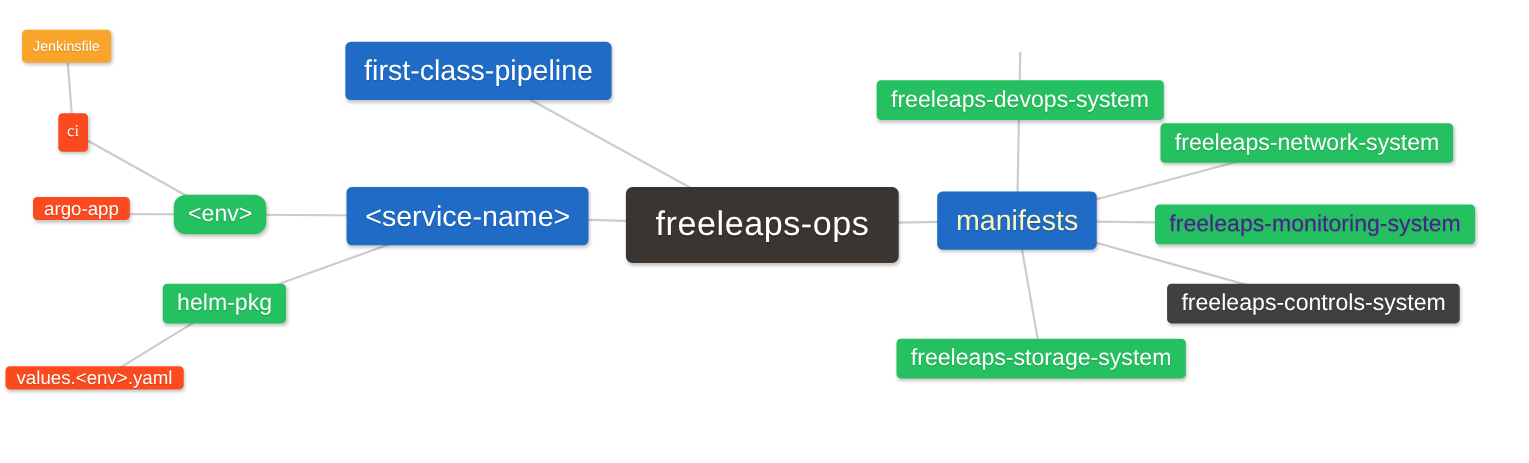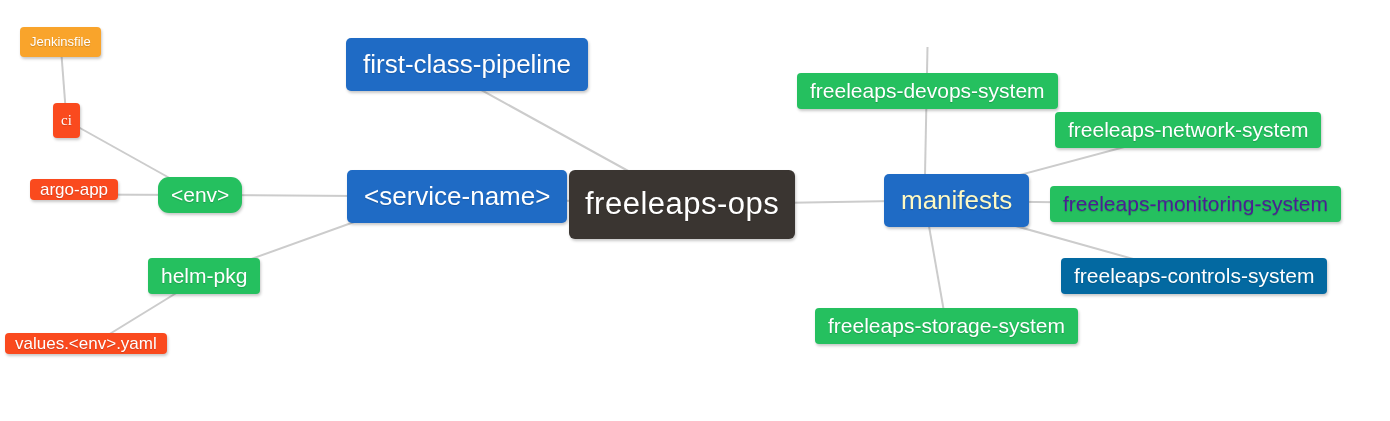--- a/index.html
+++ b/index.html
@@ -26,22 +26,22 @@
     position: absolute;
     color: #ffffff;
     text-align: center;
     white-space: nowrap;
     border-radius: 5px;
     box-shadow: 1px 2px 3px rgba(0,0,0,0.22);
     text-shadow: 0 1px 1px rgba(0,0,0,0.18);
     cursor: pointer;
     line-height: 1.25;
   }
-  .t-xl  { font-size: 31px; padding: 15px 16px; border-radius: 6px; letter-spacing: 0.5px; }
-  .t-lg  { font-size: 26px; padding: 10px 17px; margin-left: 32px; }
+  .t-xl  { font-size: 31px; padding: 15px 27px; border-radius: 6px; letter-spacing: 0.5px; }
+  .t-lg  { font-size: 26px; padding: 10px 17px; }
   .t-md  { font-size: 21px; padding: 5px 13px;  border-radius: 4px; }
   .t-sm  { font-size: 17px; padding: 0 10px;  border-radius: 4px; }
   .t-xs  { font-size: 15px; padding: 8px 8px;   border-radius: 4px; font-family: Liberation Serif, serif; }
   .t-xxs { font-size: 13px; padding: 7px 10px;  border-radius: 4px; text-align: right; }
 </style>
 </head>
 <body>
 
 <div class="canvas">
 
@@ -81,17 +81,17 @@
   <div class="node t-xl" style="left: 569px; top: 170px; background-color: rgb(58, 53, 49); color: rgb(255, 255, 255);">freeleaps-ops</div>
 
   <div class="node t-lg" style="left: 852px; top: 174px; background-color: rgb(31, 107, 197); color: #fef9c3;">manifests</div>
 
   <div class="node t-md" style="left: 797px; top: 29px; background-color: rgb(37, 192, 95); color: rgb(255, 255, 255); margin-top: 44px;">freeleaps-devops-system</div>
 
   <div class="node t-md" style="left: 1055px; top: 112px; background-color: rgb(37, 192, 95); color: rgb(255, 255, 255);">freeleaps-network-system</div>
 
   <div class="node t-md" style="left: 1050px; top: 186px; background-color: rgb(37, 192, 95); color: #4c1d95;">freeleaps-monitoring-system</div>
 
-  <div class="node t-md" style="left: 1061px; top: 258px; background-color: #0369a1; color: rgb(255, 255, 255);">freeleaps-controls-system</div>
+  <div class="node t-md" style="left: 1061px; top: 258px; background-color: #404040; color: rgb(255, 255, 255);">freeleaps-controls-system</div>
 
   <div class="node t-md" style="left: 815px; top: 308px; background-color: rgb(37, 192, 95); color: rgb(255, 255, 255);">freeleaps-storage-system</div>
 
 </div>
 
 </body></html>

